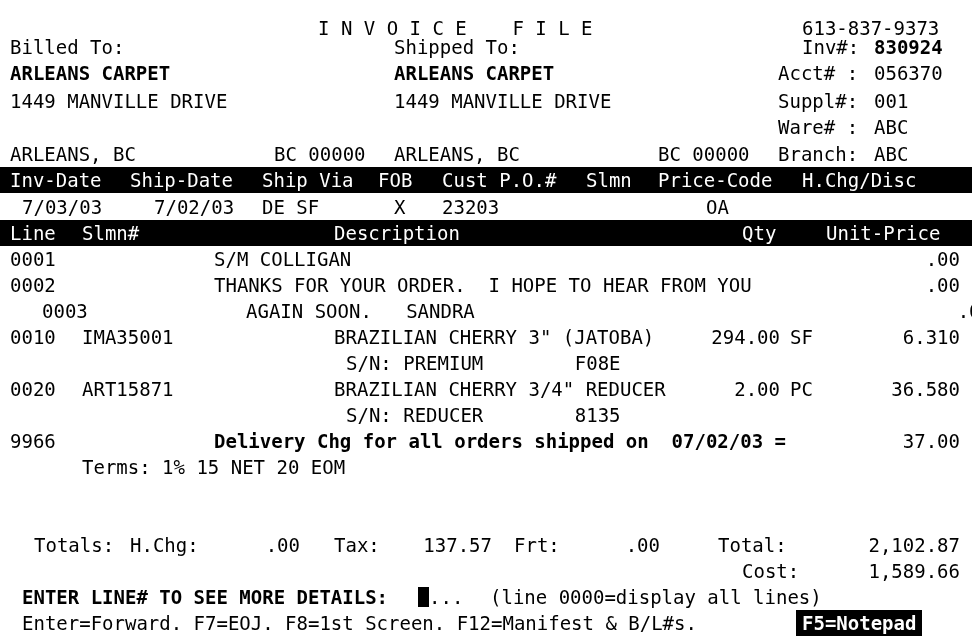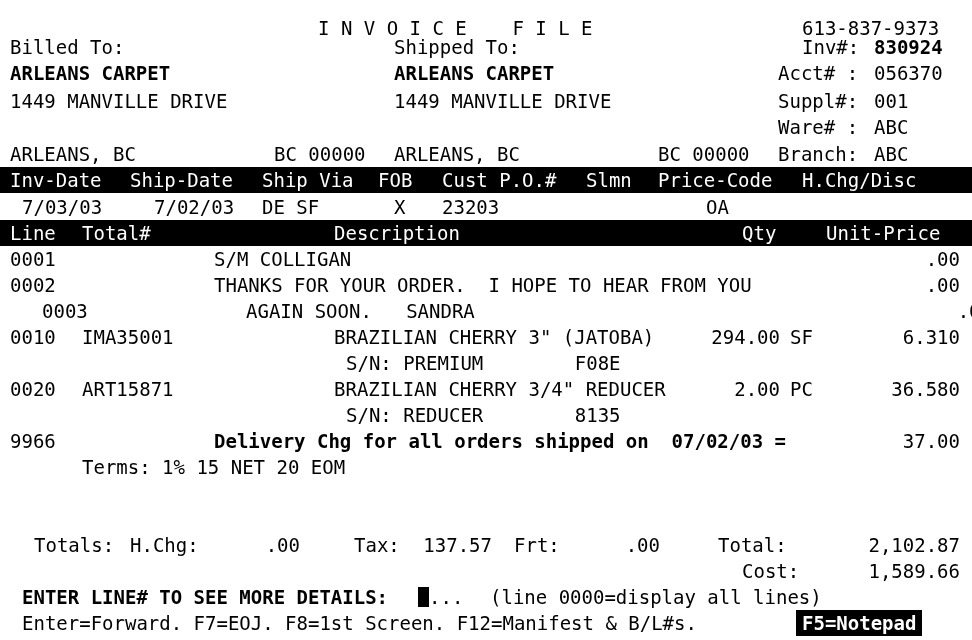--- a/index.html
+++ b/index.html
@@ -121,21 +121,21 @@
     <span class="cell" style="left:262px;">DE SF</span>
     <span class="cell" style="left:394px;">X</span>
     <span class="cell" style="left:442px;">23203</span>
     <span class="cell" style="left:586px;"></span>
     <span class="cell" style="left:706px;">OA</span>
     <span class="cell" style="left:850px;"></span>
   </div>
 
   <div class="row barrow" style="top:220px;">
     <span class="cell" style="left:10px;">Line</span>
-    <span class="cell" style="left:82px;">Total#</span>
+    <span class="cell" style="left:82px;">Slmn#</span>
     <span class="cell" style="left:334px;">Description</span>
     <span class="cell" style="left:742px;">Qty</span>
     <span class="cell" style="left:826px;">Unit-Price</span>
   </div>
 
   <div class="row" style="top:246px;">
     <span class="cell" style="left:10px;">0001</span>
     <span class="cell" style="left:82px;"></span>
     <span class="cell" style="left:214px;">S/M COLLIGAN</span>
     <span class="cell" style="left:700px;text-align:right;width:80px;"></span>
@@ -194,21 +194,21 @@
   </div>
 
   <div class="row" style="top:454px;">
     <span class="cell" style="left:82px;">Terms: 1% 15 NET 20 EOM</span>
   </div>
 
   <div class="row" style="top:532px;">
     <span class="cell" style="left:34px;">Totals:</span>
     <span class="cell" style="left:130px;">H.Chg:</span>
     <span class="cell" style="left:214px;text-align:right;width:86px;">.00</span>
-    <span class="cell" style="left:334px;margin-left:20px;">Tax:</span>
+    <span class="cell" style="left:334px;">Tax:</span>
     <span class="cell" style="left:406px;text-align:right;width:86px;">137.57</span>
     <span class="cell" style="left:514px;">Frt:</span>
     <span class="cell" style="left:574px;text-align:right;width:86px;">.00</span>
     <span class="cell" style="left:718px;">Total:</span>
     <span class="cell" style="left:826px;text-align:right;width:134px;">2,102.87</span>
   </div>
 
   <div class="row" style="top:558px;">
     <span class="cell" style="left:742px;">Cost:</span>
     <span class="cell" style="left:826px;text-align:right;width:134px;">1,589.66</span>

